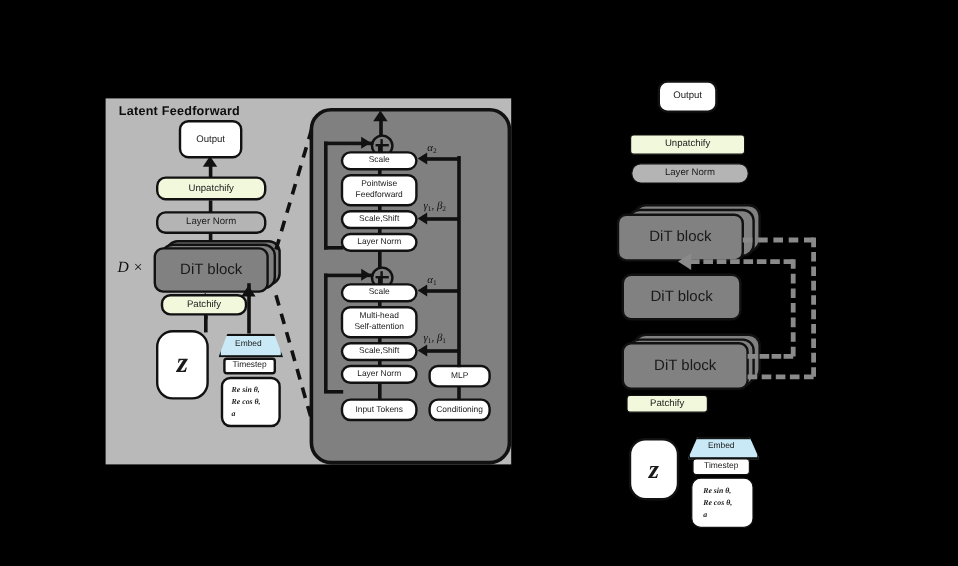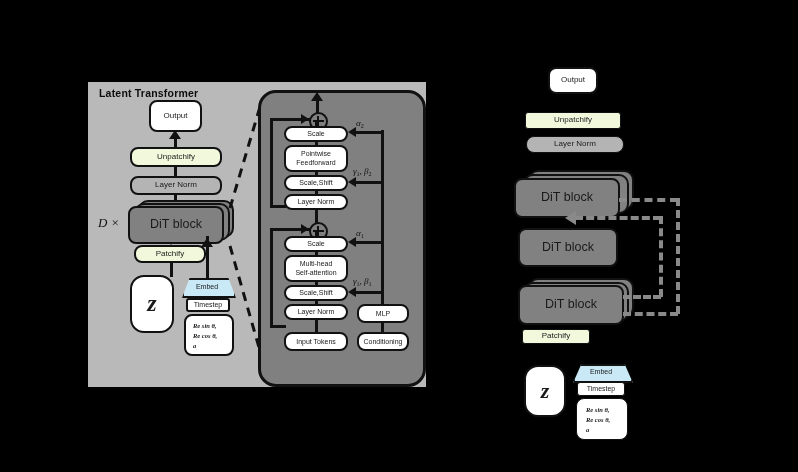--- a/index.html
+++ b/index.html
@@ -71,21 +71,21 @@
   .t8{font-size:7px;} .t9{font-size:8px;} .t13{font-size:12.5px;}
   .bold{font-weight:normal;}
   .serif-italic{font-family:"Liberation Serif",serif;font-style:italic;}
 </style>
 </head>
 <body>
 
 <div class="canvas">
 
   <div id="left-panel"></div>
-  <div id="panel-title">Latent Transformer</div>
+  <div id="panel-title">Latent Feedforward</div>
 
   <div class="node rnd white t9" style="left:149px;top:100px;width:53px;height:32px;">Output</div>
 
   <div class="ln vl" style="left:174px;top:136px;height:20px;"></div>
   <div class="arrow-up" style="left:169px;top:130px;"></div>
 
   <div class="node rnd green t9" style="left:130px;top:147px;width:92px;height:20px;">Unpatchify</div>
   <div class="ln vl" style="left:174px;top:167px;height:10px;"></div>
 
   <div class="node rnd grey t9" style="left:130px;top:176px;width:92px;height:19px;">Layer Norm</div>

